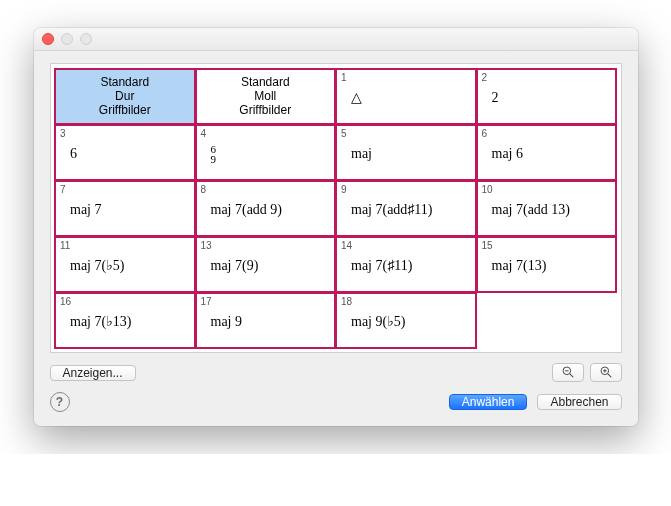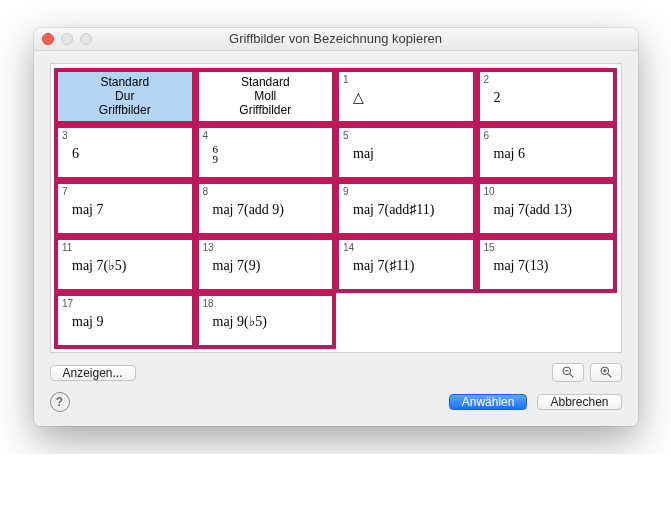--- a/index.html
+++ b/index.html
@@ -54,21 +54,21 @@
     border:1px solid #cfcfcf;
     padding:4px;
   }
   .grid {
     display: grid;
     grid-template-columns: repeat(4, 1fr);
     grid-auto-rows: 56px;
   }
   .cell {
     position: relative;
-    border: 4px solid #be185d;
+    border: 2px solid #be185d;
     margin: -0.5px;
     background: #fff;
     padding-left: 36px;
   }
   .cell.selected { background: #b2d4f5; }
   .num {
     position: absolute;
     top: 2px;
     left: 4px;
     font-size: 10px;
@@ -154,21 +154,20 @@
 <body>
 
 <div class="shadow-wrap">
 
   <div class="titlebar">
     <div class="traffic">
       <span class="tl-red"></span>
       <span class="tl-grey1"></span>
       <span class="tl-grey2"></span>
     </div>
-    <span>Griffbilder von Bezeichnung kopieren</span>
   </div>
 
   <div class="content">
 
     <div class="grid-wrap">
       <div class="grid" id="grid">
           <div class="cell selected">
             <div class="num"></div>
             <div class="lbl center">Standard
 Dur
@@ -229,20 +228,24 @@
             <div class="num">13</div>
             <div class="lbl">maj 7(9)</div>
           </div>
           <div class="cell">
             <div class="num">14</div>
             <div class="lbl">maj 7(♯11)</div>
           </div>
           <div class="cell">
             <div class="num">15</div>
             <div class="lbl">maj 7(13)</div>
+          </div>
+          <div class="cell">
+            <div class="num">16</div>
+            <div class="lbl">maj 7(♭13)</div>
           </div>
           <div class="cell">
             <div class="num">17</div>
             <div class="lbl">maj 9</div>
           </div>
           <div class="cell">
             <div class="num">18</div>
             <div class="lbl">maj 9(♭5)</div>
           </div>
         </div>

